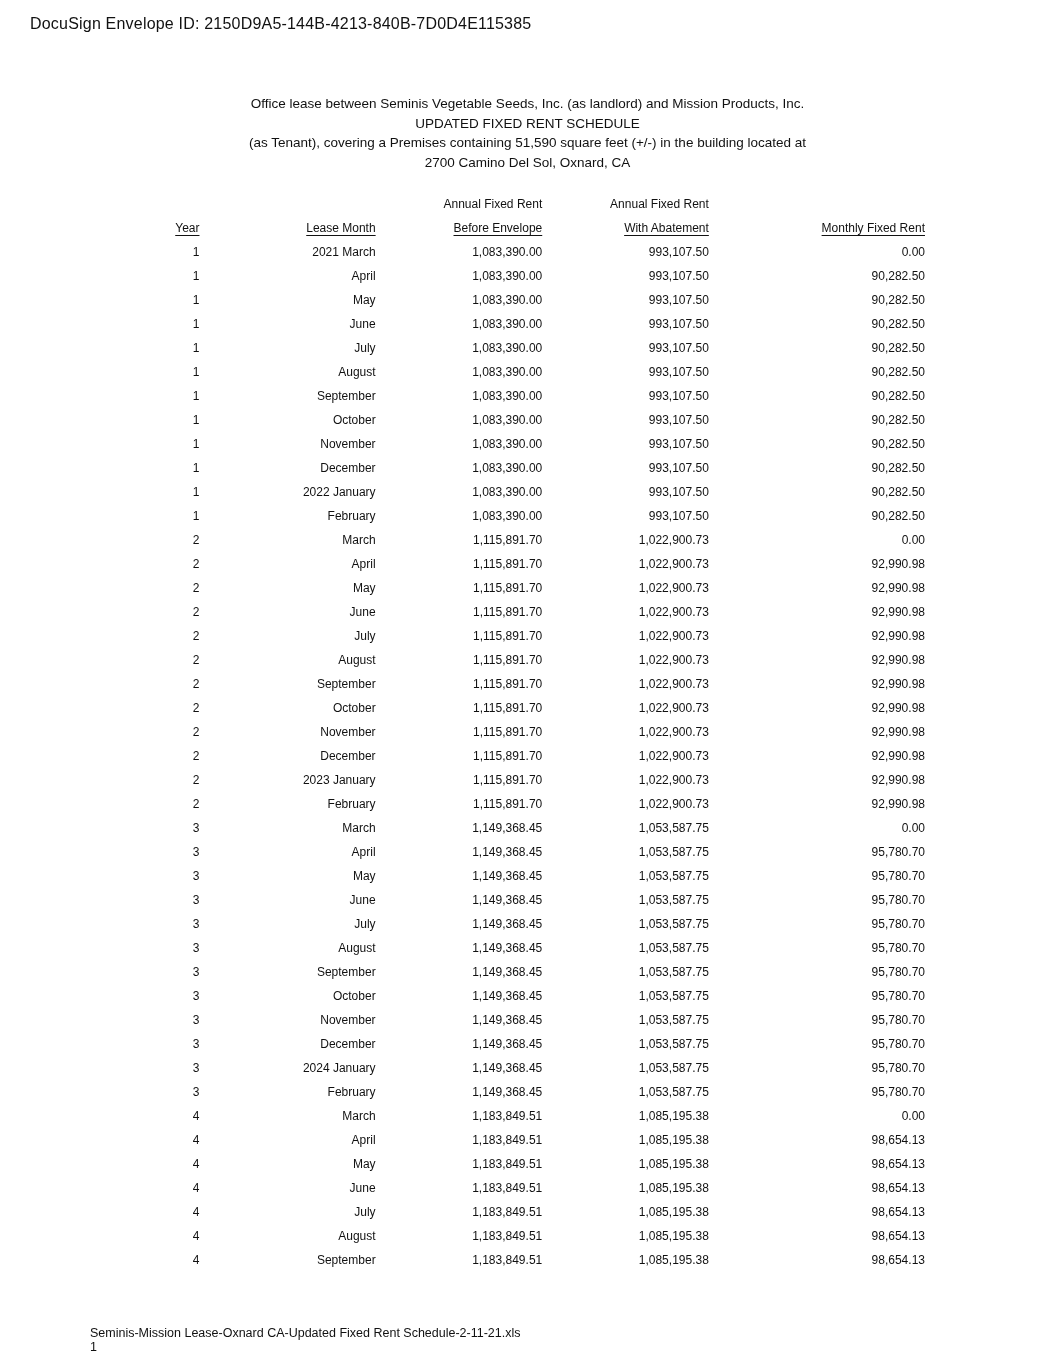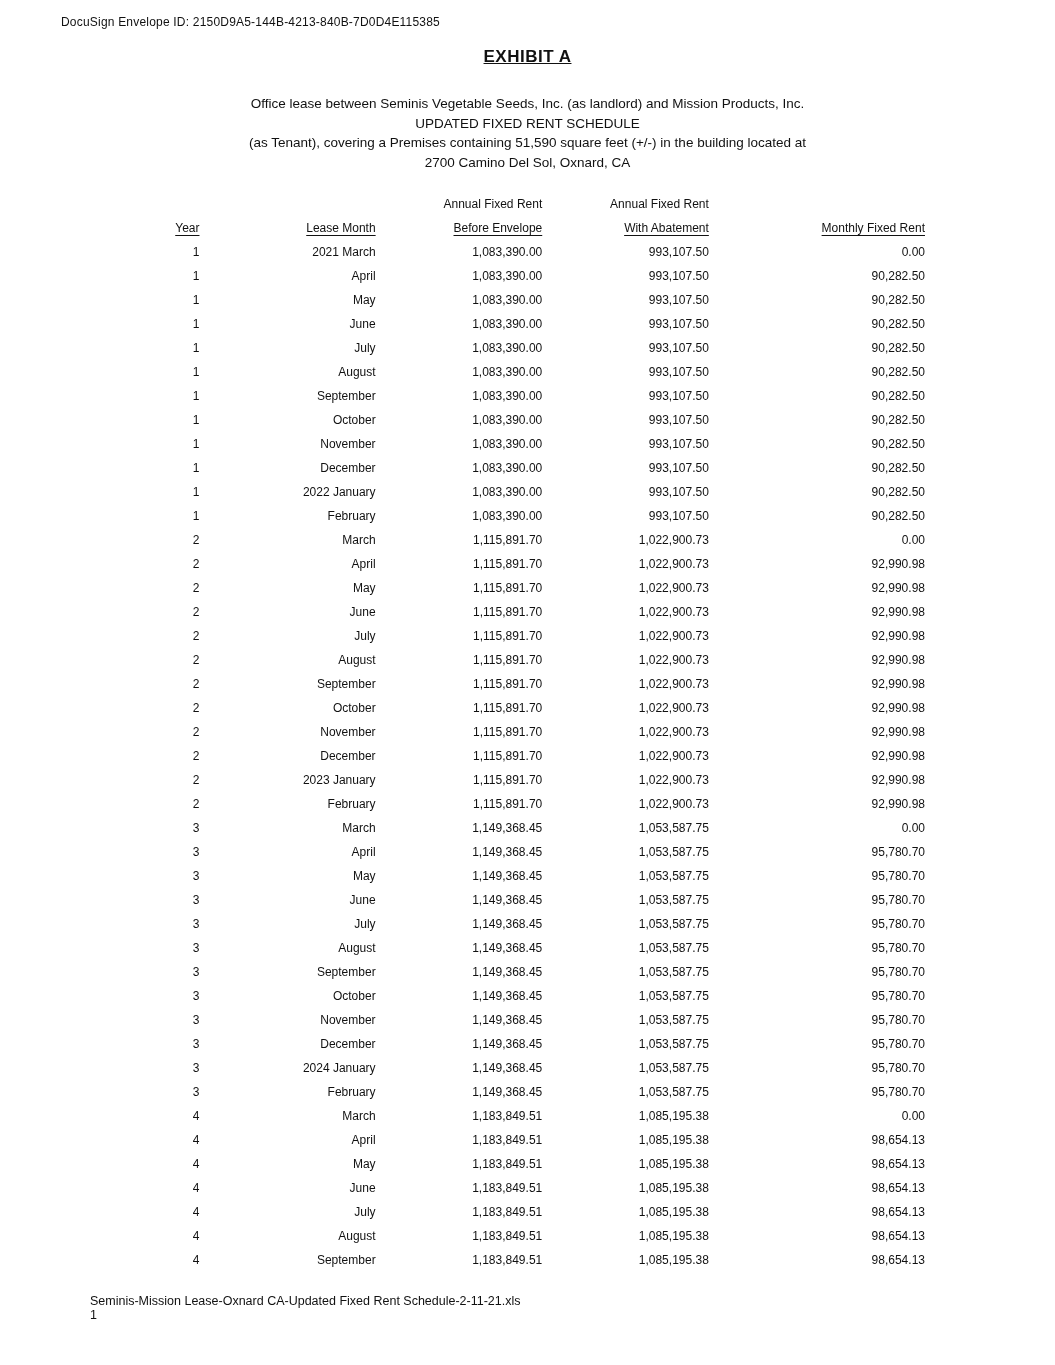--- a/index.html
+++ b/index.html
@@ -10,24 +10,23 @@
     background: #ffffff;
     font-family: "Liberation Sans", sans-serif;
     color: #1b1b1b;
     overflow: hidden;
     margin: 0 auto;
   }
   .docusign-line {
     position: absolute;
     top: 15px;
     left: 30px;
-    font-size: 12px;
+    font-size: 16px;
     letter-spacing: 0.2px;
     color: #111;
-    margin-left: 31px;
   }
   .doc-title {
     position: absolute;
     top: 47px;
     left: 0;
     width: 100%;
     text-align: center;
     font-size: 17px;
     font-weight: bold;
     text-decoration: underline;
@@ -60,38 +59,37 @@
   .trow-header-top { height: 23px; }
   .trow-header-bottom { height: 25px; }
   .col-year    { width: 115px; text-align: right; }
   .col-month   { width: 185px; text-align: right; }
   .col-before  { width: 175px; text-align: right; }
   .col-with    { width: 175px; text-align: right; }
   .col-monthly { width: 185px; text-align: right; padding-left: 40px; }
   .hdr-underline { text-decoration: underline; text-underline-offset: 3px; }
   .footer-line {
     position: absolute;
-    top: 1294px;
+    top: 1326px;
     left: 90px;
     width: 865px;
     display: flex;
     justify-content: space-between;
     font-size: 12.5px;
     color: #111;
     flex-direction: column;
   }
 </style>
 </head>
 <body>
 
 <div class="page">
 
   <div class="docusign-line">DocuSign Envelope ID: 2150D9A5-144B-4213-840B-7D0D4E115385</div>
 
-  <div class="doc-title">EXHIBIT A</div>
 
   <div class="subtitle">
     <div>Office lease between Seminis Vegetable Seeds, Inc. (as landlord) and Mission Products, Inc.</div>
     <div>UPDATED FIXED RENT SCHEDULE</div>
     <div>(as Tenant), covering a Premises containing 51,590 square feet (+/-) in the building located at</div>
     <div>2700 Camino Del Sol, Oxnard, CA</div>
   </div>
 
   <div class="rent-table">
 

